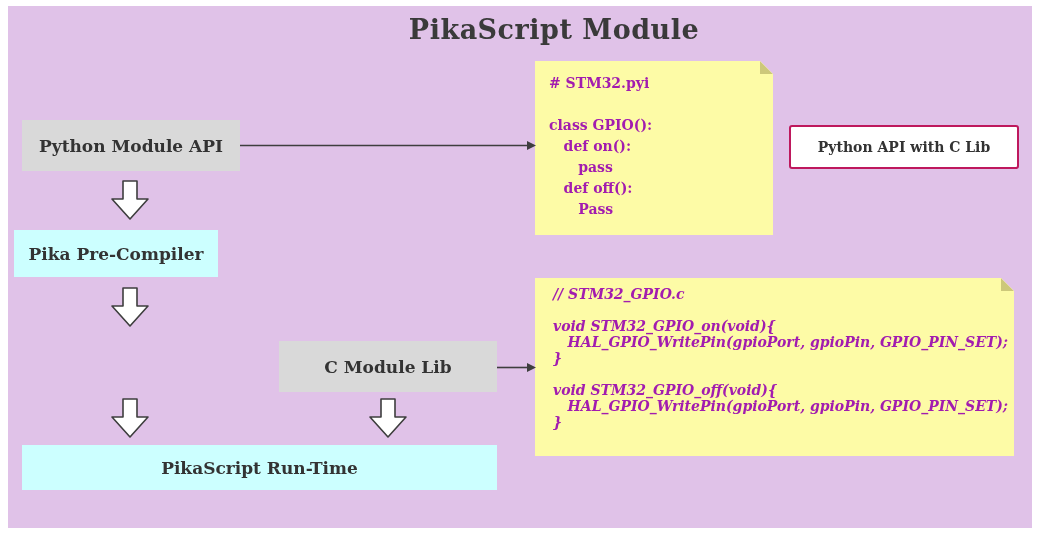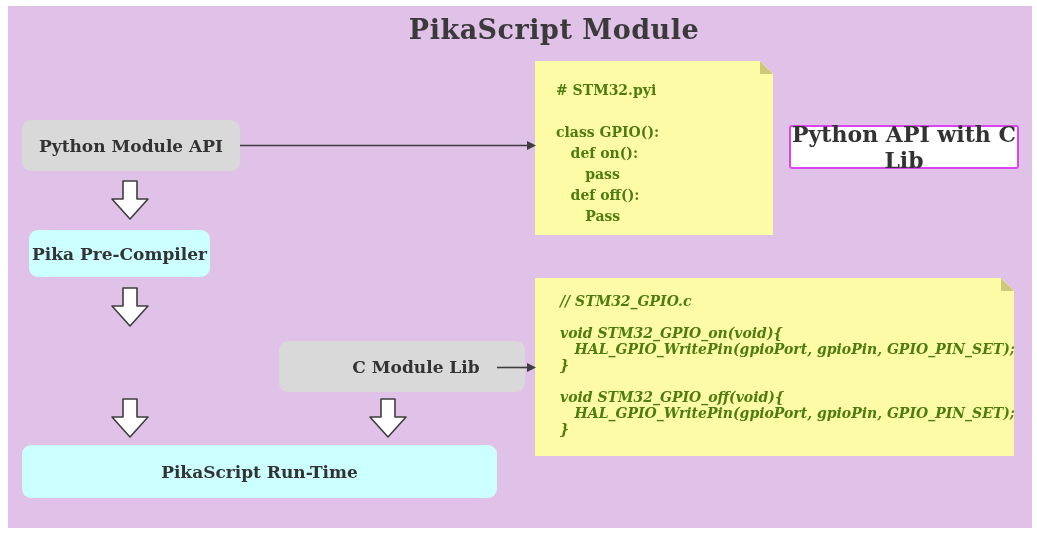--- a/index.html
+++ b/index.html
@@ -14,48 +14,48 @@
     background: #e0c2e8;
   }
   .title {
     position: absolute; left: 0; top: 8px; width: 100%;
     text-align: center; font-size: 27px; font-weight: bold; color: #3a3a3a;
     letter-spacing: 0.5px;
     margin-left: 34px;
   }
   .box {
     position: absolute; display: flex; align-items: center; justify-content: center;
-    font-size: 17px; font-weight: bold; color: #333333; text-align: center; border-radius: 9px;
+    font-size: 17px; font-weight: bold; color: #333333; text-align: center;
   }
   .gray { background: #d9d9d9; }
   .cyan { background: #ccffff; }
   .box-python-api   { left: 14px;  top: 114px; width: 218px; height: 51px; }
-  .box-precompiler  { left: 21px;  top: 224px; width: 181px; height: 47px; }
+  .box-precompiler  { left: 6px;  top: 224px; width: 204px; height: 47px; }
   .box-c-api        { left: 14px;  top: 335px; width: 218px; height: 51px; }
-  .box-c-lib        { left: 271px; top: 335px; width: 218px; height: 51px; padding-left: 28px; }
-  .box-runtime      { left: 14px;  top: 439px; width: 475px; height: 53px; }
+  .box-c-lib        { left: 271px; top: 335px; width: 218px; height: 51px; }
+  .box-runtime      { left: 14px;  top: 439px; width: 475px; height: 45px; }
   .box-white-label  {
     left: 781px; top: 119px; width: 226px; height: 40px;
-    background: #ffffff; border: 2px solid #d946ef; border-radius: 3px;
-    font-size: 22px;
+    background: #ffffff; border: 2px solid #be185d; border-radius: 3px;
+    font-size: 14px;
   }
   .note {
     position: absolute; background: #fdfba6;
     clip-path: polygon(0 0, calc(100% - 13px) 0, 100% 13px, 100% 100%, 0 100%);
   }
   .note-top    { left: 527px; top: 55px;  width: 238px; height: 174px; }
   .note-bottom { left: 527px; top: 272px; width: 479px; height: 178px; }
   .note .fold {
     position: absolute; top: 0; right: 0; width: 13px; height: 13px;
     background: #cdc87a;
     clip-path: polygon(0 0, 100% 100%, 0 100%);
   }
   .note pre {
-    margin: 7px; font-family: "DejaVu Serif", serif;
-    font-weight: bold; color: #4d7c0f; white-space: pre;
+    margin: 0; font-family: "DejaVu Serif", serif;
+    font-weight: bold; color: #a21caf; white-space: pre;
   }
   .note-top pre    { padding: 12px 0 0 14px; font-size: 14px; line-height: 21px; }
   .note-bottom pre { padding: 8px 0 0 18px;  font-size: 14px; line-height: 16px; font-style: italic; }
   .arrow-wrap { position: absolute; }
   svg { display: block; }
 </style>
 </head>
 <body>
 
 <div class="canvas">

